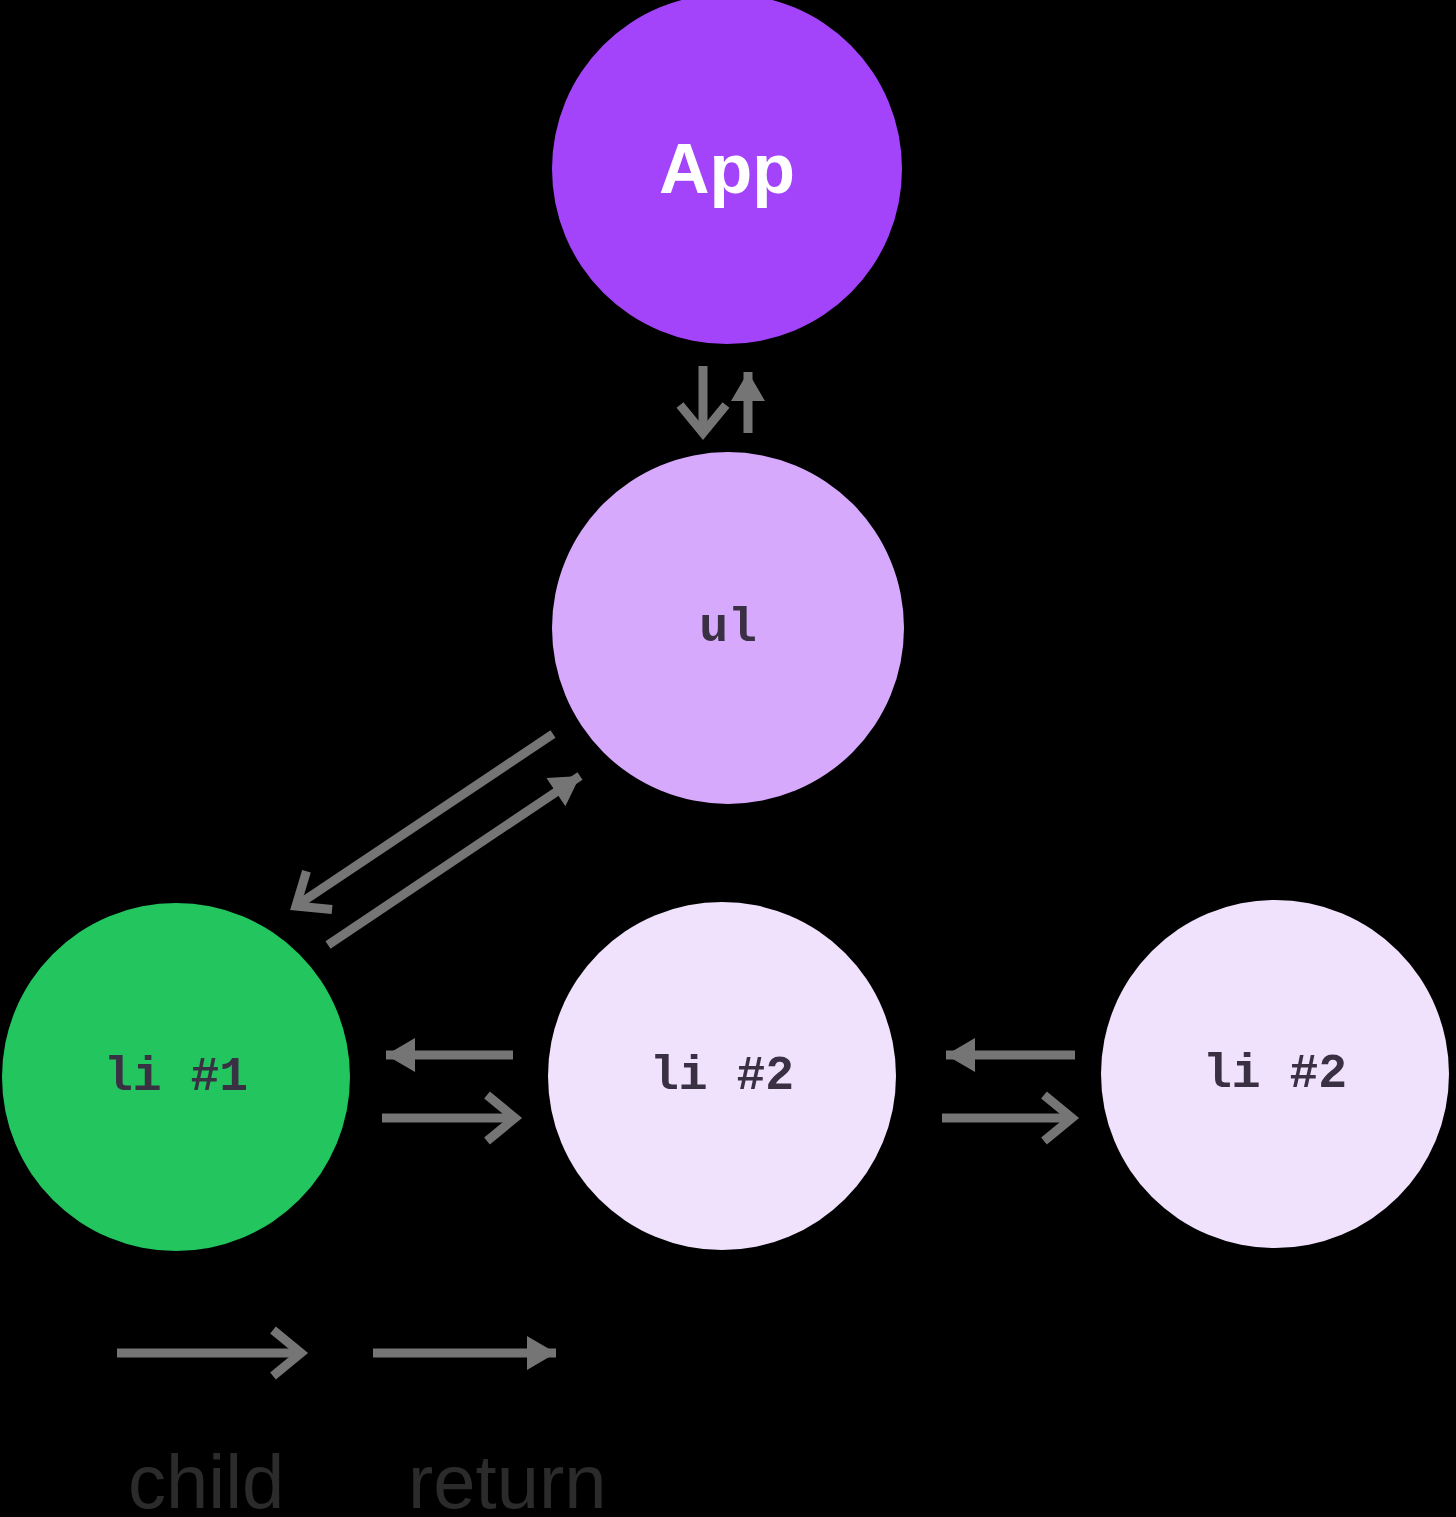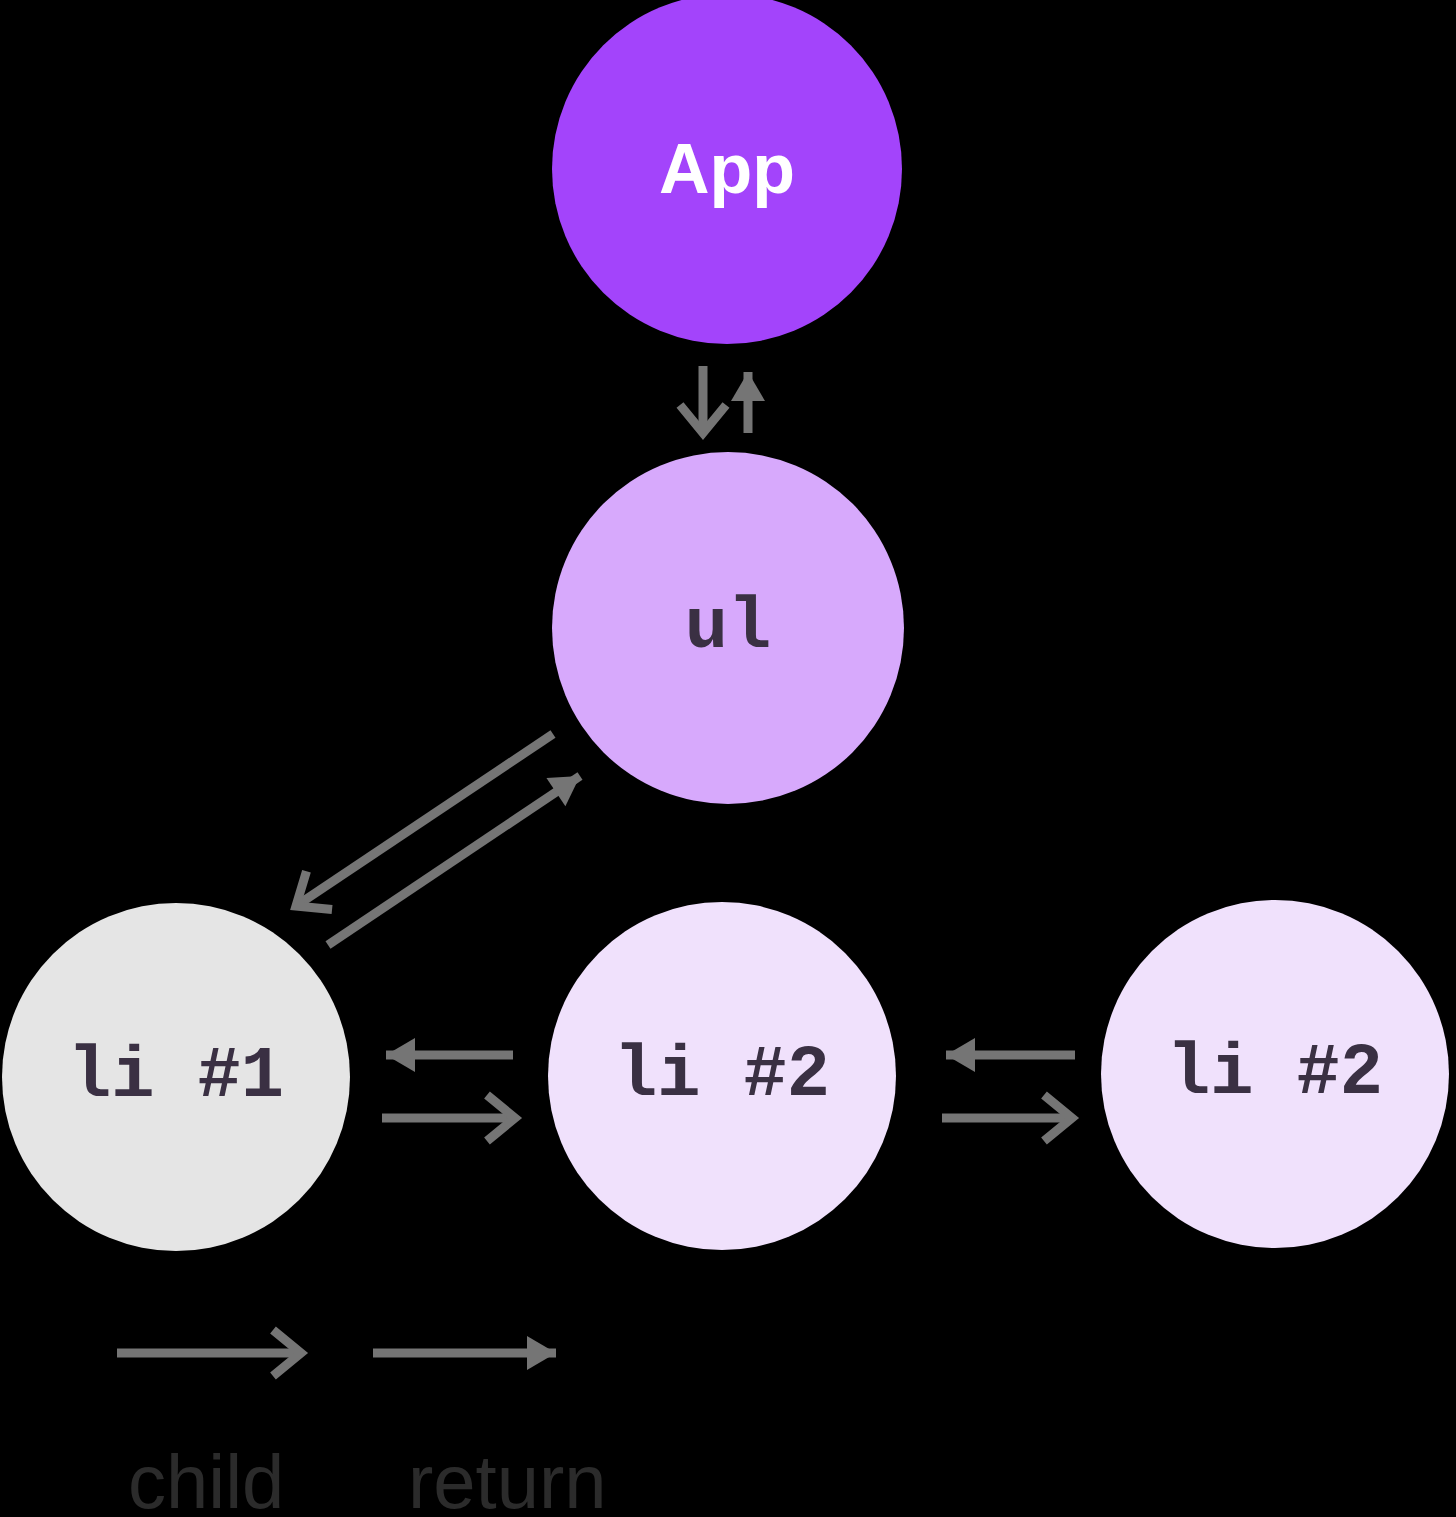--- a/index.html
+++ b/index.html
@@ -26,21 +26,21 @@
     display: flex; align-items: center; justify-content: center;
   }
   .node-app { left: 552px; top: -6px;  width: 350px; height: 350px; background: #a344fb; }
   .node-ul  { left: 552px; top: 452px; width: 352px; height: 352px; background: #d7a9fc; }
   .node-li1 { left: 2px;    top: 903px; width: 348px; height: 348px; background: #f0e1fc; }
   .node-li2 { left: 548px;  top: 902px; width: 348px; height: 348px; background: #f0e1fc; }
   .node-li3 { left: 1101px; top: 900px; width: 348px; height: 348px; background: #f0e1fc; }
   .node-label {
     font-family: "Liberation Mono", monospace;
     font-weight: bold;
-    font-size: 72px;
+    font-size: 48px;
     color: #3a3043;
     white-space: pre;
   }
   .node-app .node-label {
     font-family: "Liberation Sans", sans-serif;
     font-weight: bold;
     font-size: 70px;
     color: #ffffff;
   }
   .legend-label {
@@ -86,21 +86,21 @@
   </svg>
 
   <div class="node node-app" style="background: rgb(163, 68, 251);">
     <span class="node-label">App</span>
   </div>
 
   <div class="node node-ul" style="background: rgb(215, 169, 252);">
     <span class="node-label">ul</span>
   </div>
 
-  <div class="node node-li1" style="background: #e5e5e5;">
+  <div class="node node-li1" style="background: #22c55e;">
     <span class="node-label">li #1</span>
   </div>
 
   <div class="node node-li2" style="background: rgb(240, 225, 252);">
     <span class="node-label">li #2</span>
   </div>
 
   <div class="node node-li3" style="background: rgb(240, 225, 252);">
     <span class="node-label">li #2</span>
   </div>

